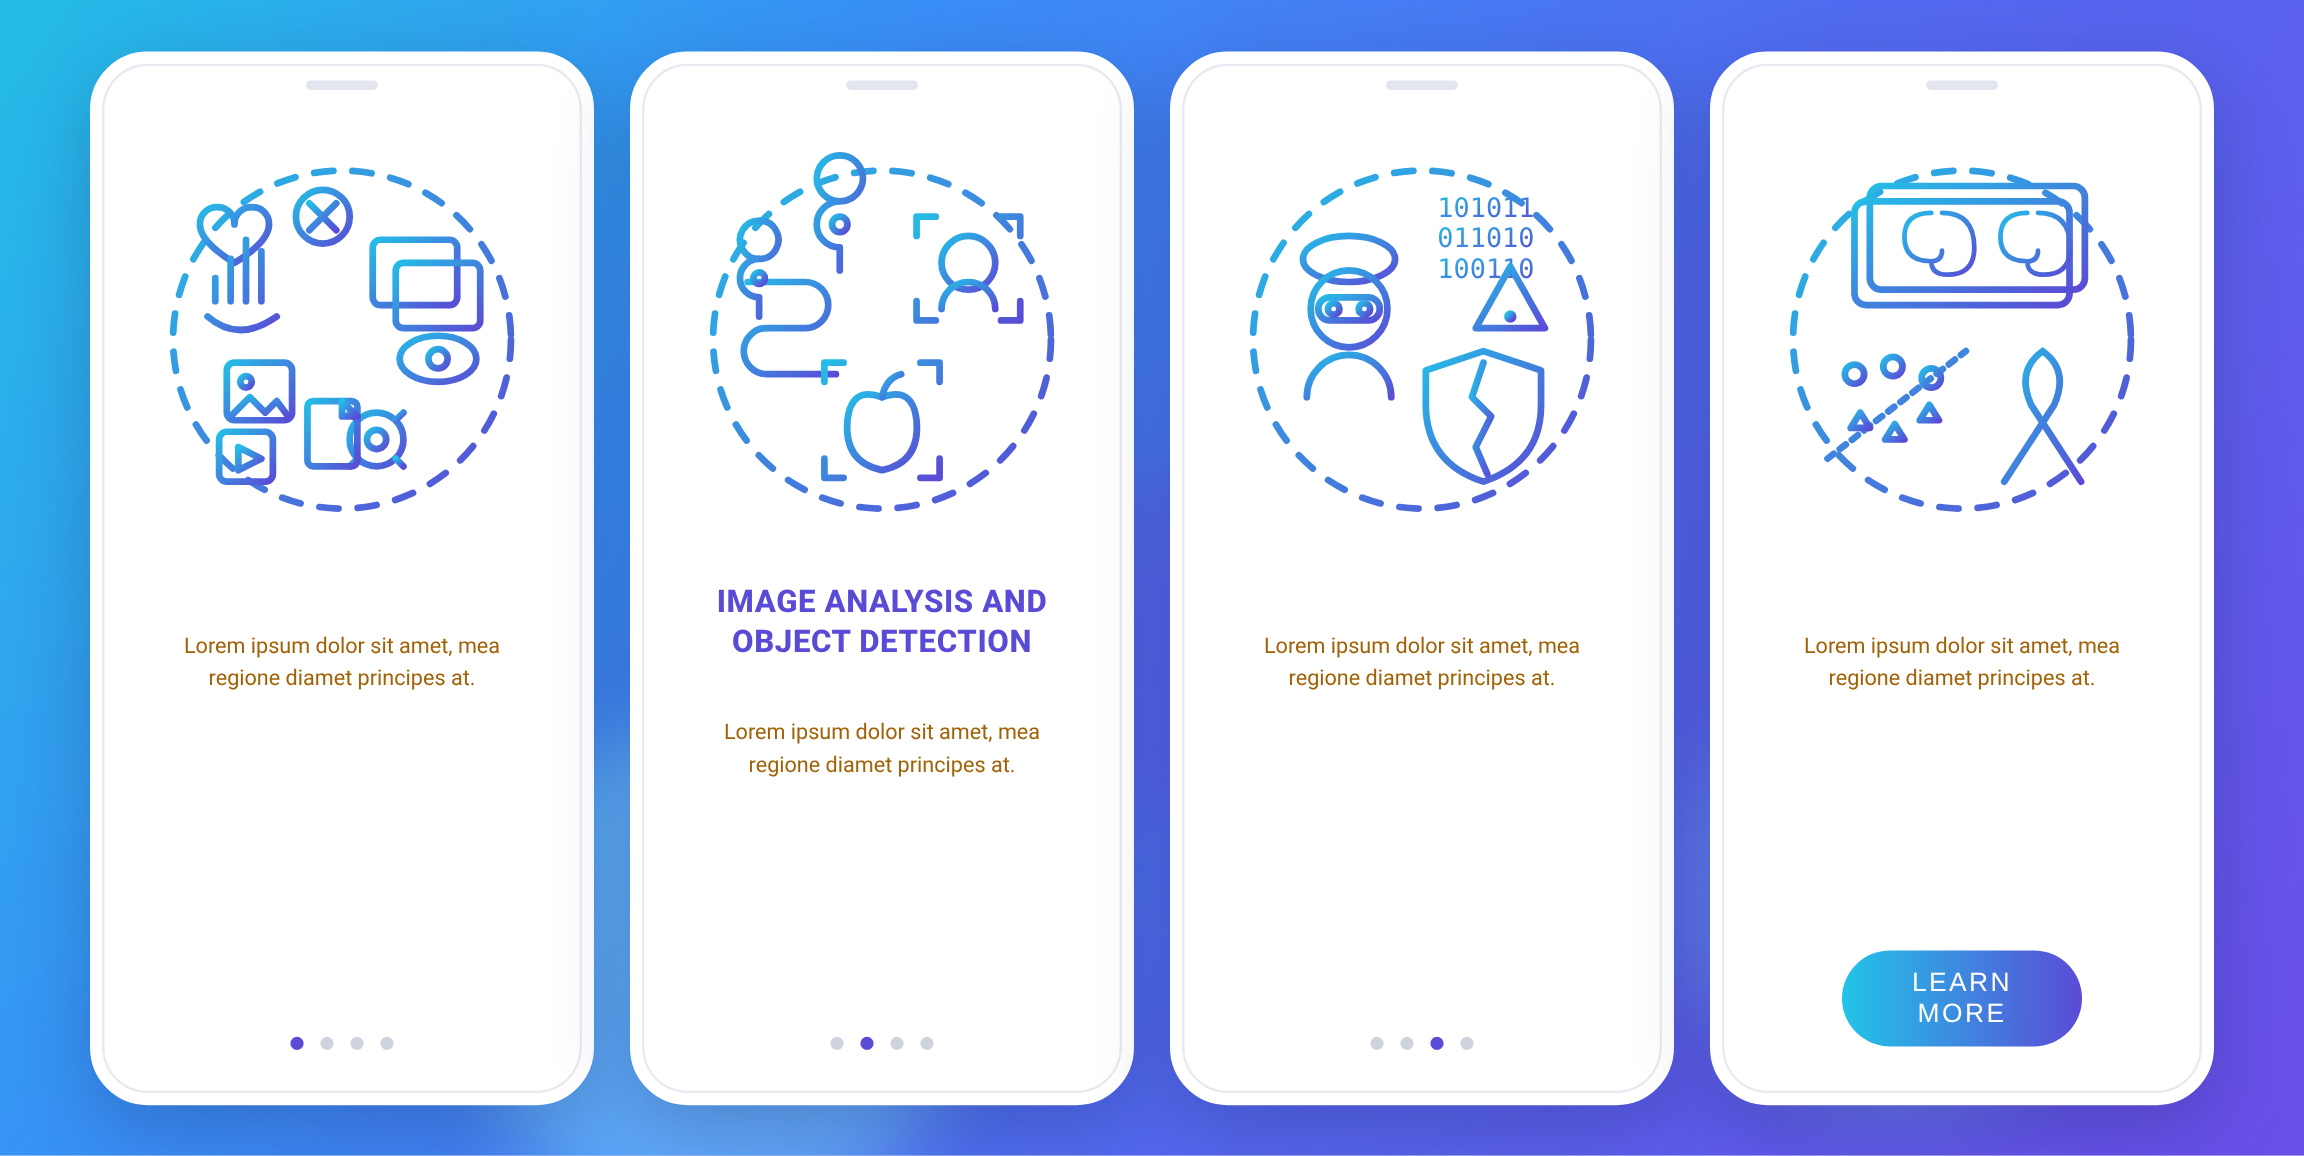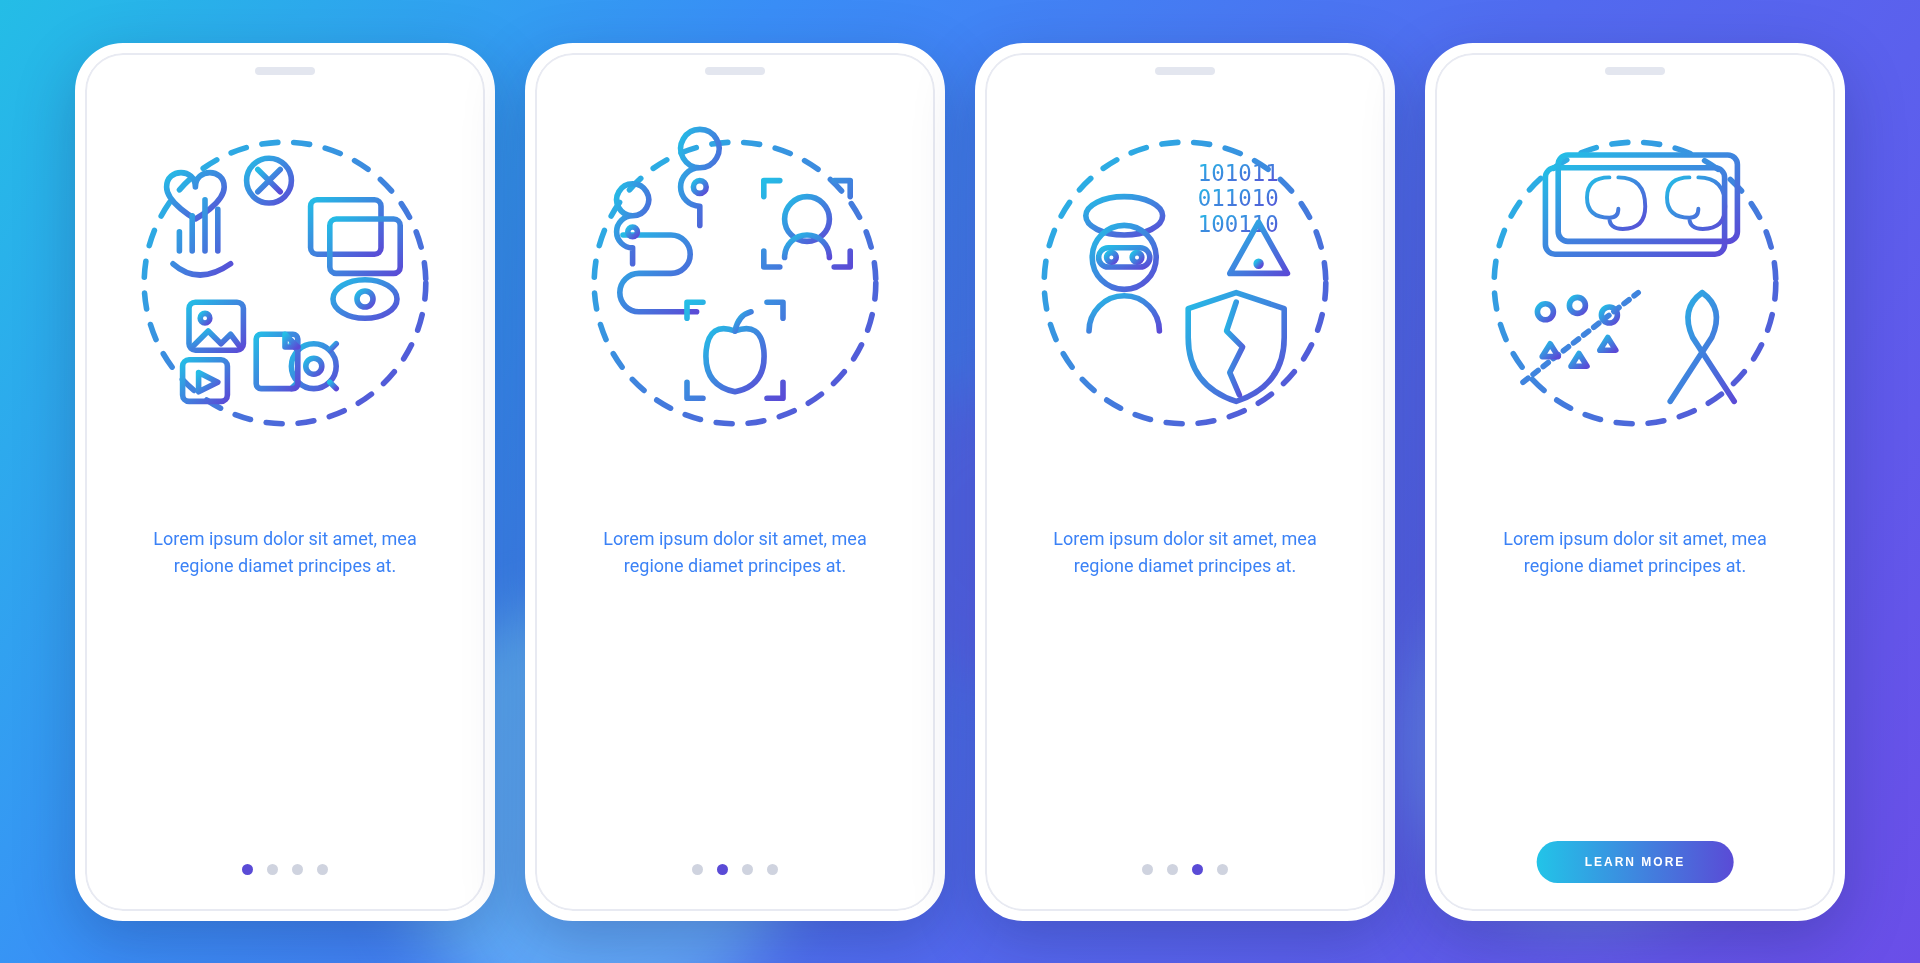--- a/index.html
+++ b/index.html
@@ -76,21 +76,21 @@
     text-transform: uppercase;
     min-height: 72px;
     display: flex;
     align-items: center;
     justify-content: center;
     padding: 0 6px;
   }
   .desc {
     margin-top: 42px;
     text-align: center;
-    color: #3b82f6;
+    color: #a16207;
     font-size: 18px;
     line-height: 1.55;
     padding: 0 18px;
   }
 
   .dots {
     position: absolute;
     bottom: 36px;
     left: 50%;
     transform: translateX(-50%);
@@ -100,31 +100,31 @@
   .dot {
     width: 11px;
     height: 11px;
     border-radius: 50%;
     background: #cfd3df;
   }
   .dot.active { background: #5a4bd6; }
 
   .cta {
     position: absolute;
-    bottom: 28px;
+    bottom: 39px;
     left: 50%;
     transform: translateX(-50%);
     padding: 14px 48px;
     border: none;
     border-radius: 999px;
     background: linear-gradient(90deg, #22c4e8, #5a4bd6);
     color: #fff;
-    font-weight: 700;
+    font-weight: 400;
     letter-spacing: 2px;
-    font-size: 12px;
+    font-size: 22px;
     cursor: pointer;
   }
 </style>
 </head>
 <body>
 
 <div class="blob b1"></div>
 <div class="blob b2"></div>
 <div class="blob b3"></div>
 
@@ -207,20 +207,21 @@
             <path d="M13 48 a14 14 0 0 1 28 0"></path>
     </g>
 
     <g transform="translate(70 112)">
       <path d="M0 10 v-10 h10 M50 0 h10 v10 M60 50 v10 h-10 M10 60 h-10 v-10"></path>
       <path d="M30 18 q-16 -6 -18 12 q-2 22 18 26 q20 -4 18 -26 q-2 -18 -18 -12"></path>
       <path d="M30 18 q2 -10 10 -12"></path>
     </g>
   </svg>
 </div>
+      <div class="title">IMAGE ANALYSIS AND OBJECT DETECTION</div>
       <div class="desc">Lorem ipsum dolor sit amet, mea regione diamet principes at.</div>
       <div class="dots">
         <div class="dot"></div>
         <div class="dot active"></div>
         <div class="dot"></div>
         <div class="dot"></div>
       </div>
     </div>
     <div class="phone">
       <div class="illus">

